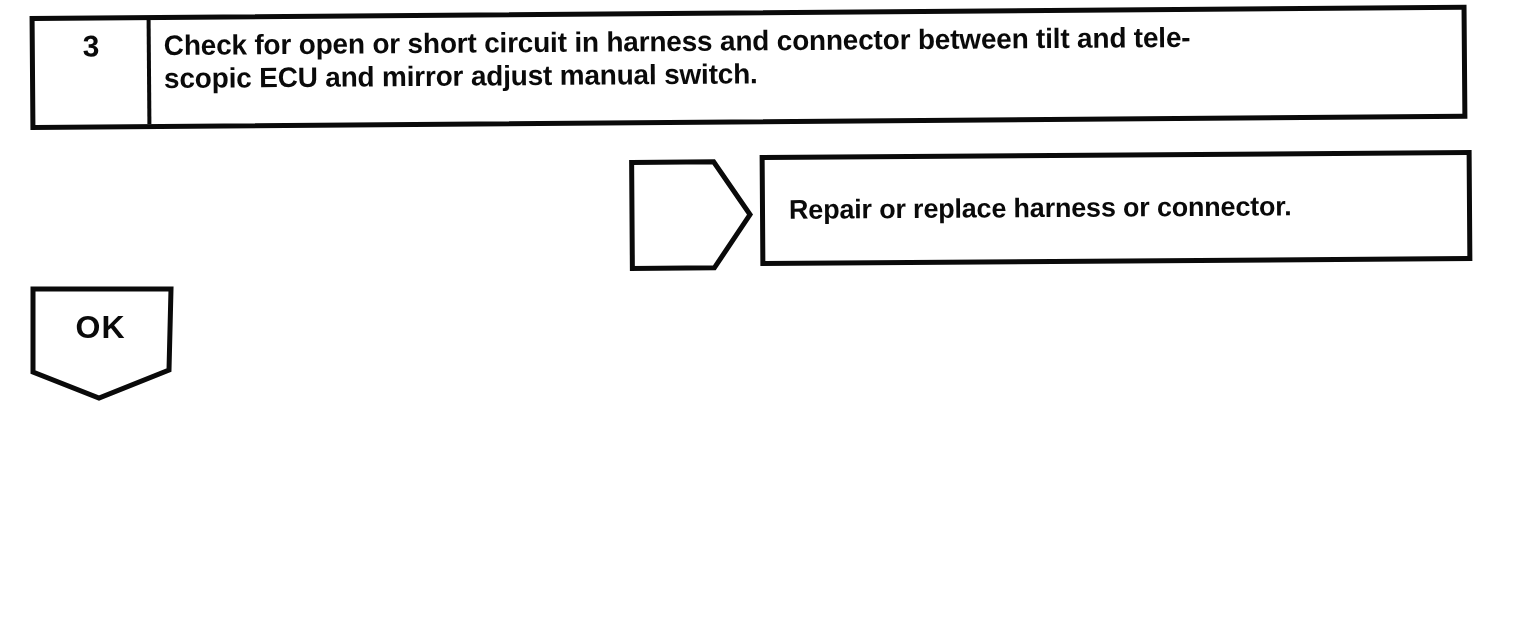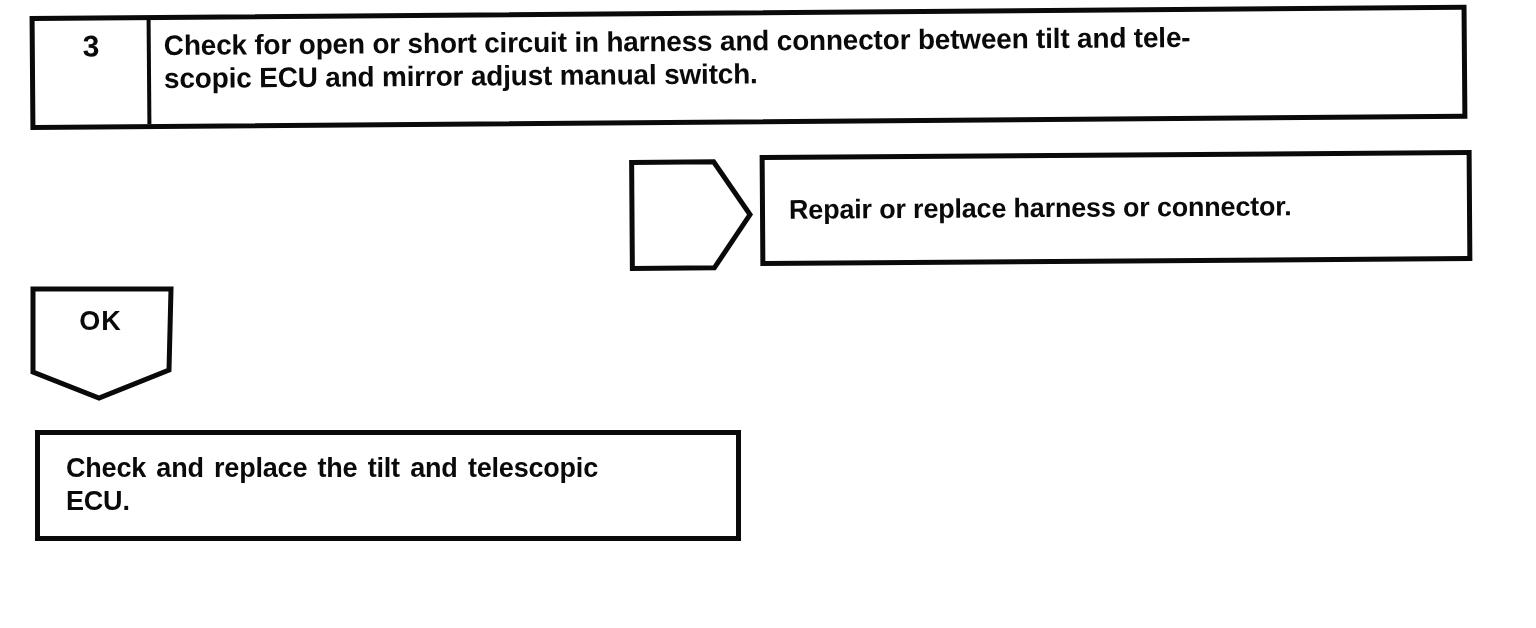--- a/index.html
+++ b/index.html
@@ -93,27 +93,27 @@
   .ok-shape {
     position: absolute;
     left: 29px;
     top: 285px;
     width: 148px;
     height: 118px;
   }
   .ok-label {
     position: absolute;
     left: 29px;
-    top: 279px;
+    top: 285px;
     width: 143px;
     height: 84px;
     display: flex;
     align-items: center;
     justify-content: center;
-    font-size: 27px;
+    font-size: 32px;
     letter-spacing: 1px;
   }
   .ok-result-box {
     position: absolute;
     left: 35px;
     top: 430px;
     width: 706px;
     height: 111px;
     border: 5px solid #0a0a0a;
     background: #ffffff;
@@ -150,18 +150,14 @@
 
   <div class="ng-result-box">
     <span>Repair or replace harness or connector.</span>
   </div>
 
   <svg class="ok-shape" viewBox="0 0 148 118" xmlns="http://www.w3.org/2000/svg">
     <polygon class="shape-poly" points="4,4 142,4 140,85 70,113 4,87"></polygon>
   </svg>
   <div class="ok-label">OK</div>
 
-  <div class="ok-result-box">
-    <span class="nowrap-line justified">Check and replace the tilt and telescopic</span><br>
-    <span class="nowrap-line">ECU.</span>
-  </div>
 
 </div>
 
 </body></html>

